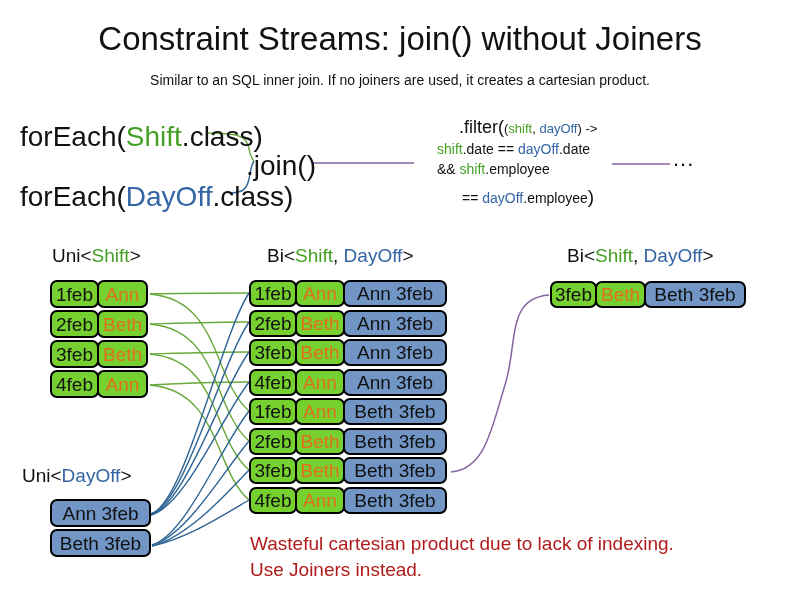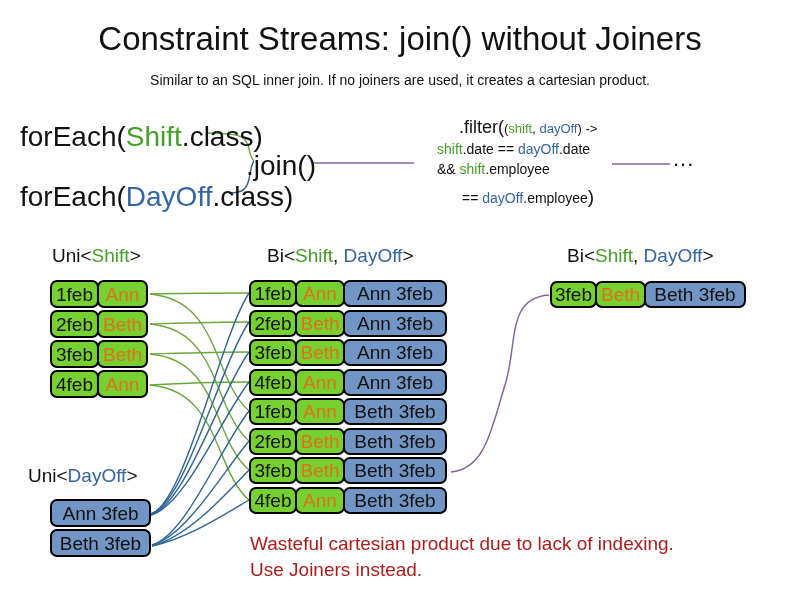--- a/index.html
+++ b/index.html
@@ -92,21 +92,21 @@
     <div class="abs filter-ln" style="left:462px;top:186px;"><span>== </span><span class="blue-t">dayOff</span><span>.employee</span><span class="paren-big">)</span></div>
 
     <div class="abs ellipsis" style="left:673px;top:146px;">...</div>
 
     <div class="abs hdr" style="left:52px;top:245px;"><span>Uni&lt;</span><span class="green-t">Shift</span><span>&gt;</span></div>
 
     <div class="abs hdr" style="left:267px;top:245px;"><span>Bi&lt;</span><span class="green-t">Shift</span><span>, </span><span class="blue-t">DayOff</span><span>&gt;</span></div>
 
     <div class="abs hdr" style="left:567px;top:245px;"><span>Bi&lt;</span><span class="green-t">Shift</span><span>, </span><span class="blue-t">DayOff</span><span>&gt;</span></div>
 
-    <div class="abs hdr" style="left:28px;top:465px;"><span>Uni&lt;</span><span class="blue-t">DayOff</span><span>&gt;</span></div>
+    <div class="abs hdr" style="left:22px;top:465px;"><span>Uni&lt;</span><span class="blue-t">DayOff</span><span>&gt;</span></div>
 
     <div class="abs tbl" style="left:50px;top:280px;gap:2px;">
       <div class="row" style="height:28px;">
         <div class="cell g" style="width:49px;">1feb</div>
         <div class="cell g orange-t" style="width:51px;">Ann</div>
       </div>
       <div class="row" style="height:28px;">
         <div class="cell g" style="width:49px;">2feb</div>
         <div class="cell g orange-t" style="width:51px;">Beth</div>
       </div>

